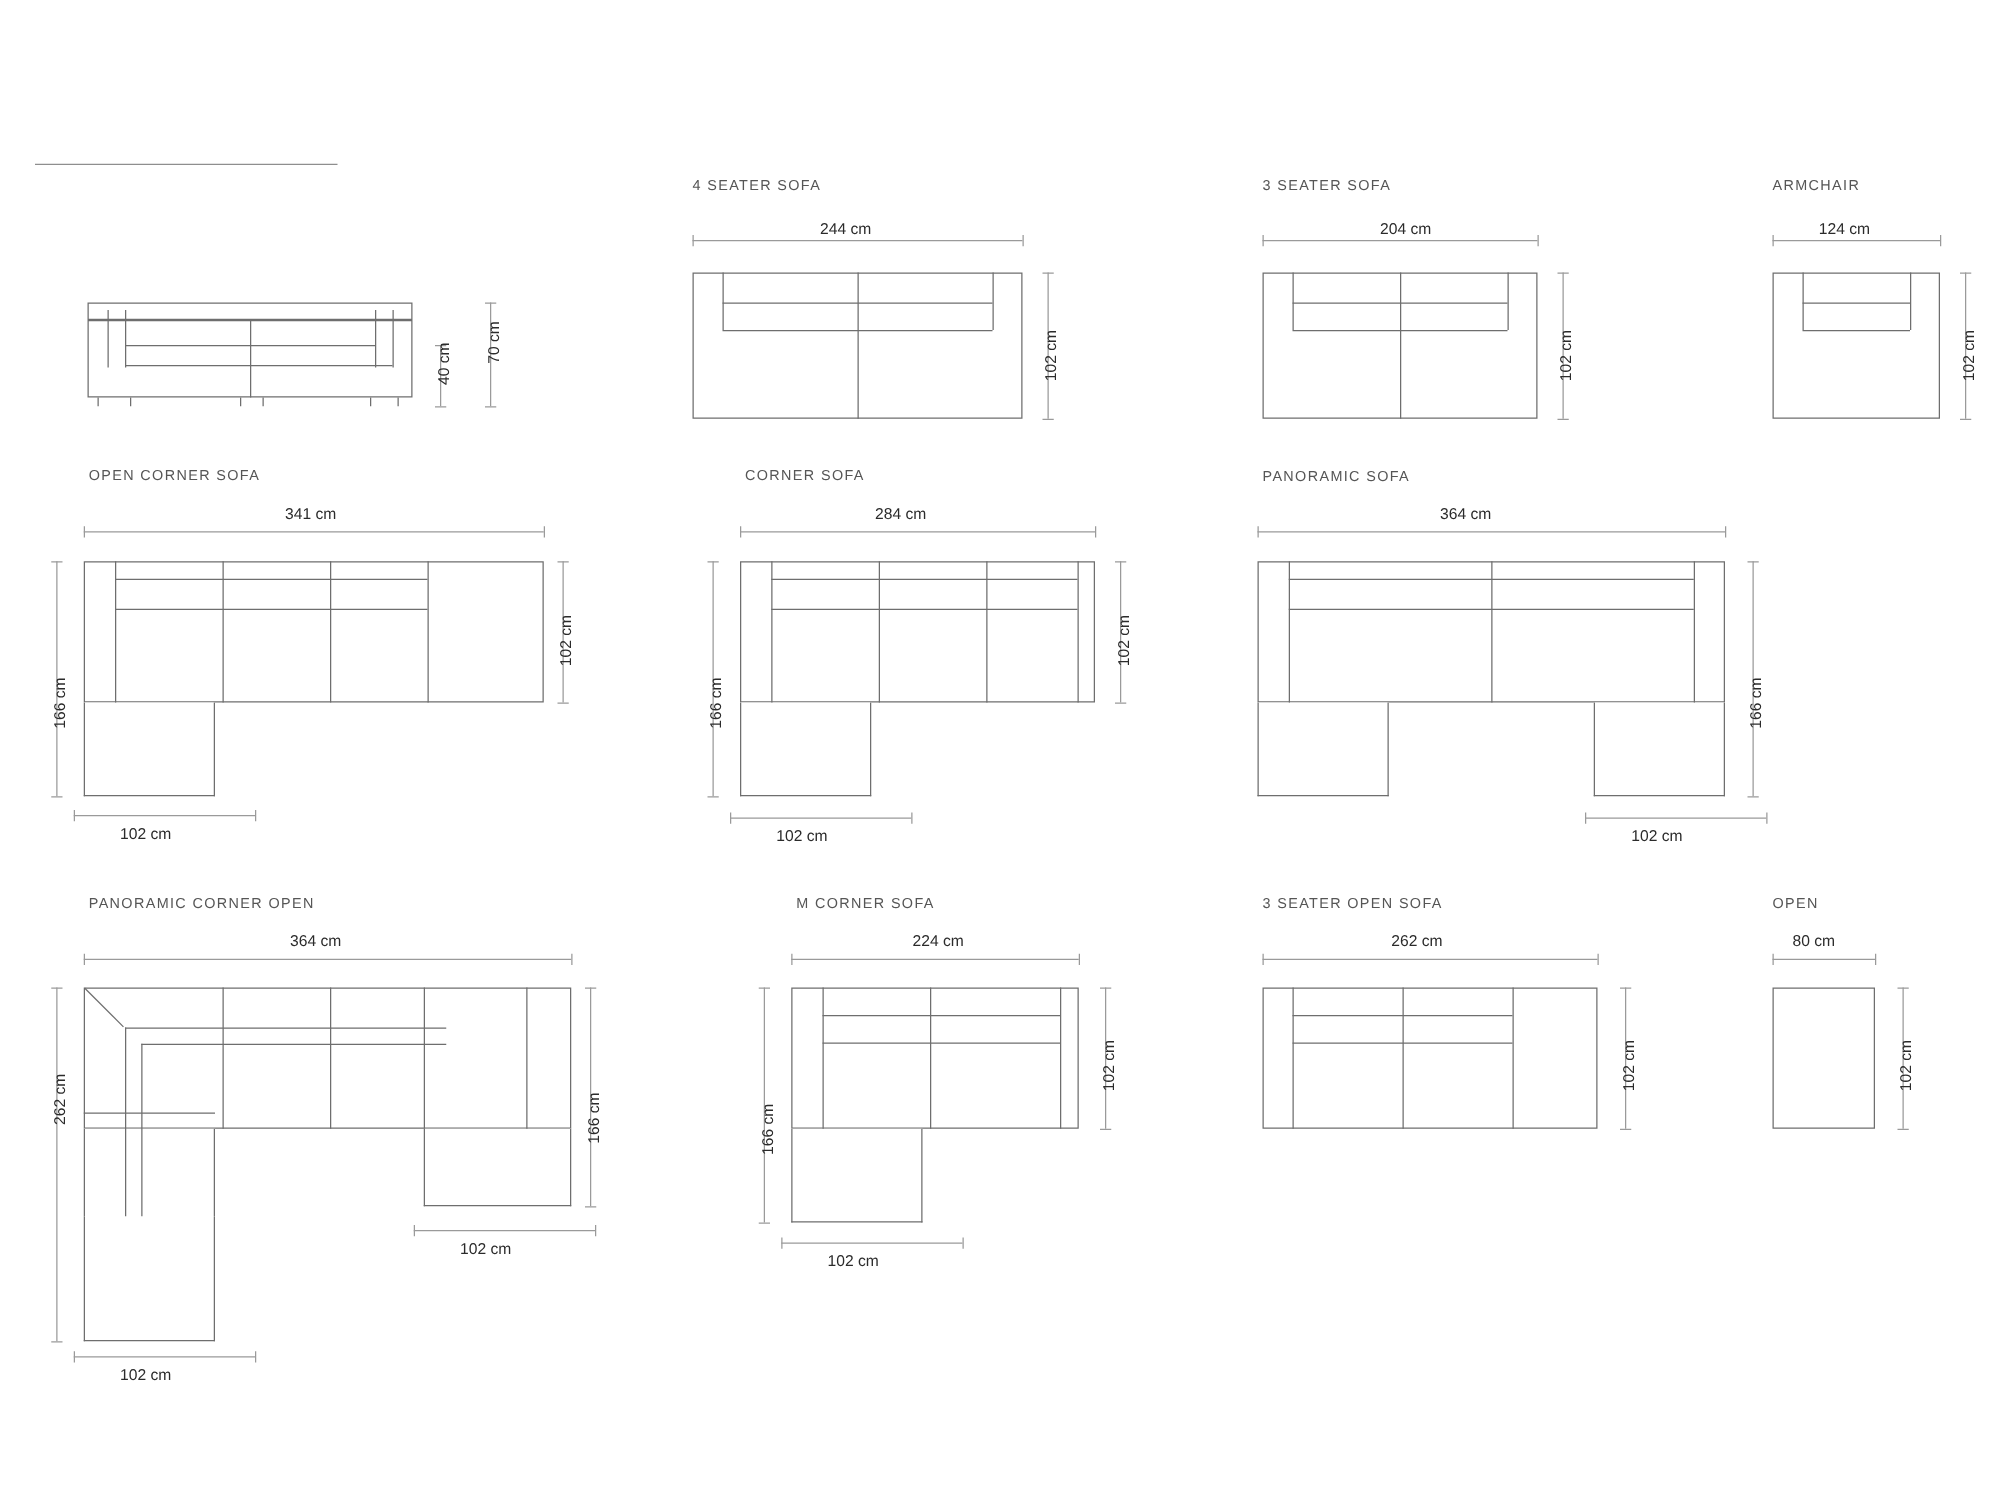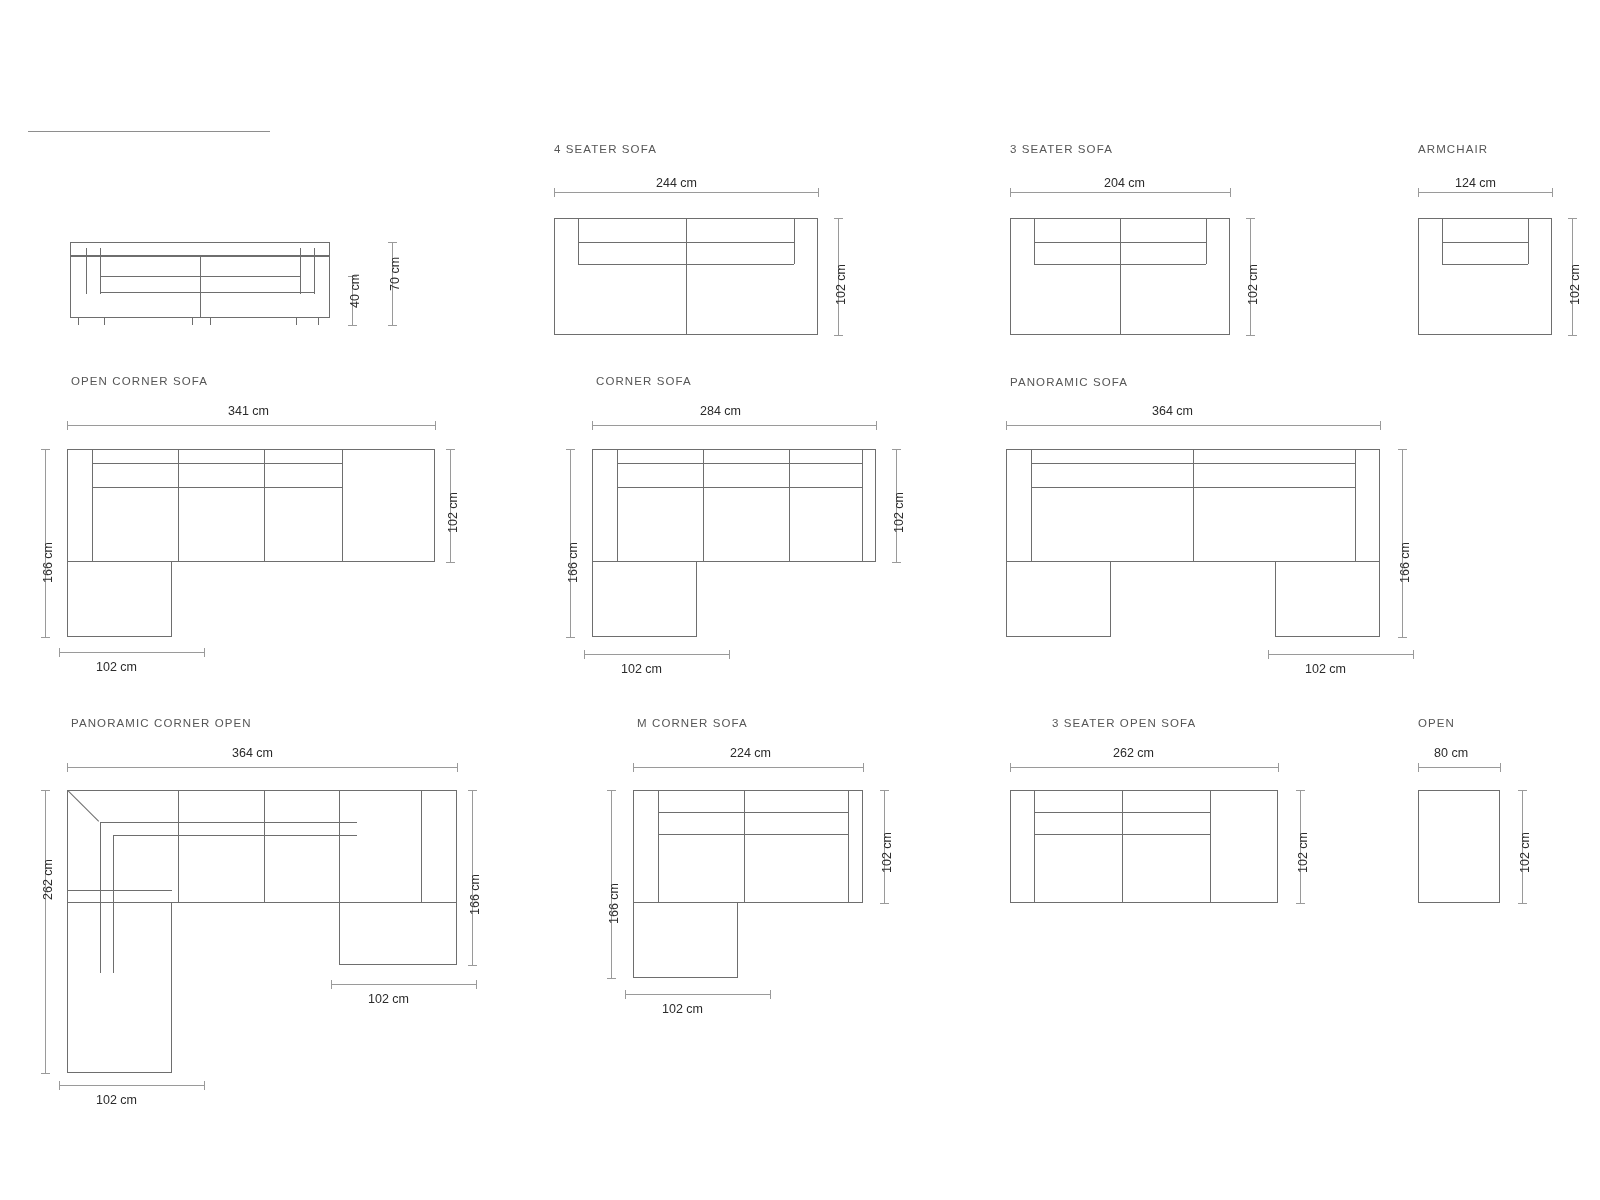--- a/index.html
+++ b/index.html
@@ -360,21 +360,21 @@
     <div class="tick-h" style="left:607px; top:978px;"></div>
     <div class="dim vert" style="left:607px; top:924px;">166 cm</div>
 
     <div class="hline" style="left:625px; top:994px; width:145px;"></div>
     <div class="tick-v" style="left:625px; top:990px;"></div>
     <div class="tick-v" style="left:770px; top:990px;"></div>
     <div class="dim" style="left:662px; top:1002px;">102 cm</div>
   </div>
 
   <div>
-    <div class="cap" style="left:1052px; top:717px;">3 SEATER OPEN SOFA</div>
+    <div class="cap" style="left:1010px; top:717px;">3 SEATER OPEN SOFA</div>
     <div class="hline" style="left:1010px; top:767px; width:268px;"></div>
     <div class="tick-v" style="left:1010px; top:763px;"></div>
     <div class="tick-v" style="left:1278px; top:763px;"></div>
     <div class="dim" style="left:1113px; top:746px;">262 cm</div>
 
     <div class="shape" style="left:1010px; top:790px; width:268px; height:113px;"></div>
     <div class="seam seam-h" style="left:1034px; top:812px; width:176px;"></div>
     <div class="seam seam-h" style="left:1034px; top:834px; width:176px;"></div>
     <div class="seam seam-v" style="left:1034px; top:790px; height:113px;"></div>
     <div class="seam seam-v" style="left:1122px; top:790px; height:113px;"></div>

